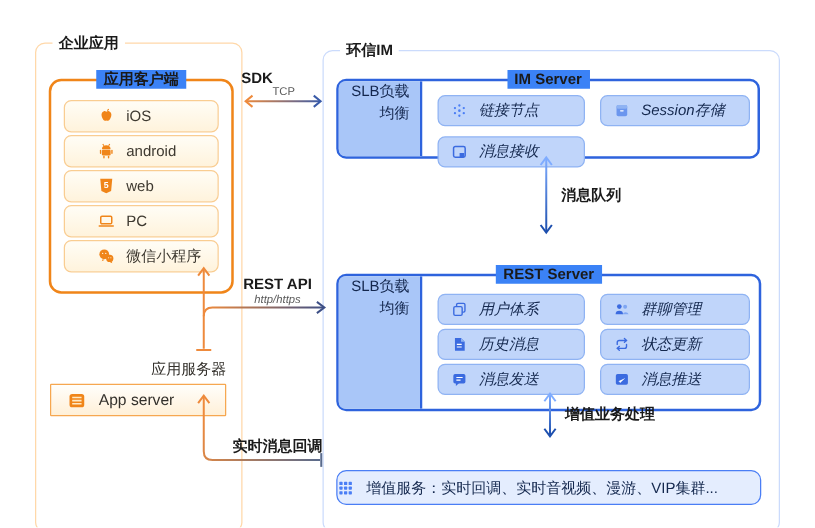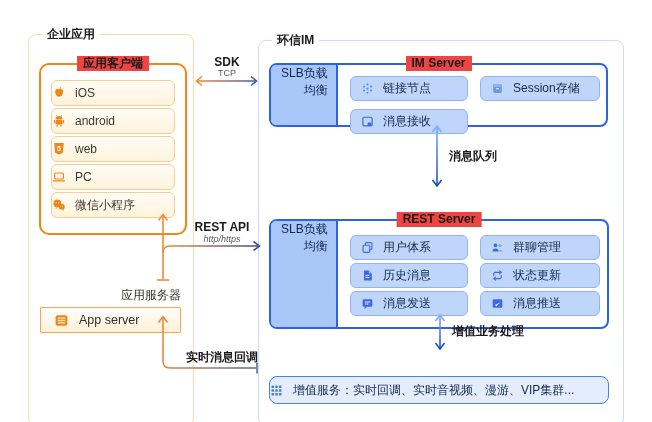--- a/index.html
+++ b/index.html
@@ -6,42 +6,42 @@
   body{font-family:"Liberation Sans","DejaVu Sans",sans-serif;}
   .canvas{position:relative;width:652px;height:422px;background:#fff;overflow:hidden;}
   .panel{position:absolute;border-radius:8px;background:#fff;margin-top:20px;}
   .panel-left{left:28px;top:14px;width:164px;height:390px;border:1px solid #FFD8A9;}
   .panel-right{left:258px;top:20px;width:364px;height:384px;border:1px solid #CBDBFC;}
   .panel-title{position:absolute;top:-8px;left:13px;background:#fff;padding:0 5px;
     font-size:12px;font-weight:bold;color:#1a1a1a;white-space:nowrap;line-height:15px;}
   .client-box{position:absolute;left:10px;top:28px;width:144px;height:168px;
     border:2px solid #F08519;border-radius:10px;background:#fff;}
   .inner-title{position:absolute;top:-9px;left:50%;transform:translateX(-50%);
-    background:#ef4444;padding:0 6px;font-size:12px;font-weight:bold;color:#1a1a1a;
+    background:#3b82f6;padding:0 6px;font-size:12px;font-weight:bold;color:#1a1a1a;
     white-space:nowrap;line-height:15px;}
   .client-item{position:absolute;left:10px;width:124px;height:26px;border:1px solid #F9CD92;
     border-radius:6px;background:linear-gradient(#FFFDF6,#FFF3DC);display:flex;
-    align-items:center;gap:9px;padding-left:0;box-sizing:border-box;
+    align-items:center;gap:9px;padding-left:26px;box-sizing:border-box;
     font-size:12px;color:#3e3930;}
   .server-label{position:absolute;left:11px;top:252px;width:141px;text-align:right;
     font-size:12px;color:#33302b;}
   .app-server{position:absolute;left:11px;top:272px;width:141px;height:26px;
     border:1.5px solid #F6A750;border-radius:1px;background:linear-gradient(#FFFEFB,#FFF0D8);
     display:flex;align-items:center;gap:10px;padding-left:13px;box-sizing:border-box;
     font-size:12.5px;color:#33302b;}
   .blue-box{position:absolute;border:2px solid #2E63DD;border-radius:8px;background:#fff;box-sizing:border-box;}
   .im-box{left:10px;top:22px;width:339px;height:64px;}
   .rest-box{left:10px;top:178px;width:340px;height:110px;}
   .slb{position:absolute;left:0;top:0;bottom:0;width:67px;background:#A9C6F8;
     border-right:2px solid #2E63DD;border-radius:5px 0 0 5px;display:flex;flex-direction:row;
     justify-content:center;padding-left:10px;box-sizing:border-box;font-size:12px;
     color:#13264D;line-height:17px;}
   .svc-item{position:absolute;height:25px;border:1px solid #8FB3F3;border-radius:6px;
     background:#C0D5FA;display:flex;align-items:center;gap:9px;padding-left:10px;
-    box-sizing:border-box;font-size:12px;color:#14284E;}
+    box-sizing:border-box;font-size:12px;color:#14284E;font-style:italic;}
   .col1{left:79px;width:118px;}
   .col2{left:209px;width:120px;}
   .flow-label{position:absolute;font-size:12px;font-weight:bold;color:#1a1a1a;white-space:nowrap;}
   .flow-sub{position:absolute;font-size:9px;color:#595959;white-space:nowrap;}
   .value-box{position:absolute;left:10px;top:335px;width:340px;height:28px;
     border:1.5px solid #4A7EF5;border-radius:8px;background:#E4EDFE;display:flex;
     align-items:center;gap:10px;box-sizing:border-box;
     font-size:12px;color:#14284E;white-space:nowrap;}
   .overlay{position:absolute;left:0;top:0;width:652px;height:422px;pointer-events:none;}
   .icon{flex:0 0 auto;display:inline-flex;}
@@ -272,21 +272,21 @@
               <rect x="1.6" y="9.6" width="2.8" height="2.8" rx="0.6"></rect>
               <rect x="5.6" y="9.6" width="2.8" height="2.8" rx="0.6"></rect>
               <rect x="9.6" y="9.6" width="2.8" height="2.8" rx="0.6"></rect>
             </g>
           </svg>
       </span>
       <span>增值服务：实时回调、实时音视频、漫游、VIP集群...</span>
     </div>
   </div>
 
-  <div class="flow-label" style="left:193px;top:55px;width:68px;text-align:center;">SDK</div>
+  <div class="flow-label" style="left:193px;top:55px;width:68px;">SDK</div>
   <div class="flow-sub" style="left:193px;top:68px;width:68px;text-align:center;">TCP</div>
 
   <div class="flow-label" style="left:182px;top:220px;width:80px;text-align:center;">REST API</div>
   <div class="flow-sub" style="left:182px;top:234px;width:80px;text-align:center;font-style:italic;">http/https</div>
 
   <div class="flow-label" style="left:186px;top:349px;">实时消息回调</div>
 
   <div class="flow-label" style="left:449px;top:148px;">消息队列</div>
 
   <div class="flow-label" style="left:452px;top:323px;">增值业务处理</div>

